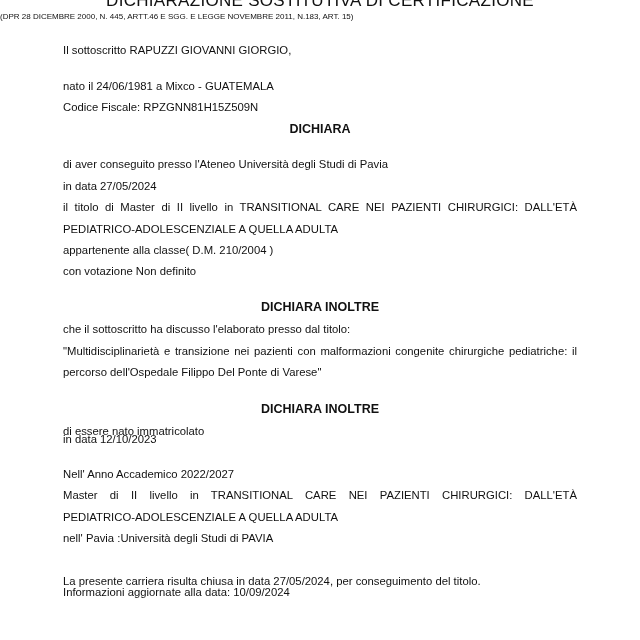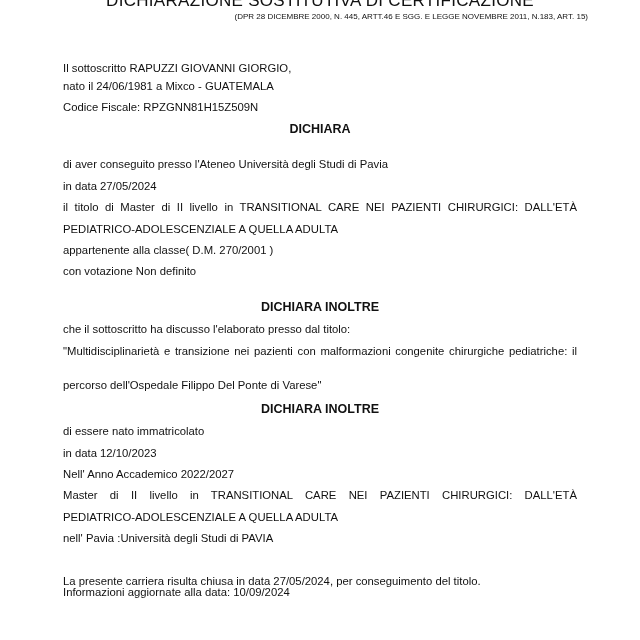--- a/index.html
+++ b/index.html
@@ -6,59 +6,59 @@
   body {
     width: 640px; height: 640px; overflow: hidden; position: relative;
     font-family: "Liberation Sans", sans-serif; color: #111111;
   }
   .doc-title {
     position: absolute; left: 0; width: 640px; top: -9px;
     text-align: center; font-size: 17px; letter-spacing: 0.3px; white-space: nowrap;
   }
   .doc-subtitle {
     position: absolute; left: 0; width: 588px; top: 12px;
-    text-align: right; font-size: 8px; white-space: nowrap;
+    text-align: left; font-size: 8px; white-space: nowrap;
   }
   .line {
     position: absolute; left: 63px; width: 514px;
     font-size: 11.3px; line-height: 14px; white-space: nowrap;
   }
   .justify { text-align: justify; text-align-last: justify; }
   .heading {
     position: absolute; left: 0; width: 640px; text-align: center;
     font-size: 12.5px; font-weight: bold; line-height: 14px;
   }
 </style>
 </head>
 <body>
 
 <div>
   <div class="doc-title">DICHIARAZIONE SOSTITUTIVA DI CERTIFICAZIONE</div>
   <div class="doc-subtitle">(DPR 28 DICEMBRE 2000, N. 445, ARTT.46 E SGG. E LEGGE NOVEMBRE 2011, N.183, ART. 15)</div>
 
-  <div class="line" style="top:61px">Il sottoscritto RAPUZZI GIOVANNI GIORGIO,</div>
+  <div class="line" style="top:43px">Il sottoscritto RAPUZZI GIOVANNI GIORGIO,</div>
   <div class="line" style="top:79px">nato il 24/06/1981 a Mixco - GUATEMALA</div>
   <div class="line" style="top:100px">Codice Fiscale: RPZGNN81H15Z509N</div>
 
   <div class="heading" style="top:122px">DICHIARA</div>
   <div class="line" style="top:157px">di aver conseguito presso l'Ateneo Università degli Studi di Pavia</div>
   <div class="line" style="top:179px">in data  27/05/2024</div>
   <div class="line justify" style="top:200px">il titolo di  Master di II livello in TRANSITIONAL CARE NEI PAZIENTI CHIRURGICI: DALL'ETÀ</div>
   <div class="line" style="top:222px">PEDIATRICO-ADOLESCENZIALE A QUELLA ADULTA</div>
-  <div class="line" style="top:243px">appartenente alla classe( D.M. 270/2001 )</div>
+  <div class="line" style="top:243px">appartenente alla classe( D.M. 210/2004 )</div>
   <div class="line" style="top:264px">con votazione  Non definito</div>
 
   <div class="heading" style="top:300px">DICHIARA INOLTRE</div>
   <div class="line" style="top:322px">che il sottoscritto ha discusso l'elaborato presso dal titolo:</div>
   <div class="line justify" style="top:344px">"Multidisciplinarietà e transizione nei pazienti con malformazioni congenite chirurgiche pediatriche: il</div>
-  <div class="line" style="top:378px">percorso dell'Ospedale Filippo Del Ponte di Varese"</div>
+  <div class="line" style="top:365px">percorso dell'Ospedale Filippo Del Ponte di Varese"</div>
 
   <div class="heading" style="top:402px">DICHIARA INOLTRE</div>
   <div class="line" style="top:424px">di essere nato immatricolato</div>
-  <div class="line" style="top:446px">in data 12/10/2023</div>
+  <div class="line" style="top:432px">in data 12/10/2023</div>
   <div class="line" style="top:467px">Nell' Anno Accademico 2022/2027</div>
   <div class="line justify" style="top:488px">Master di II livello in TRANSITIONAL CARE NEI PAZIENTI CHIRURGICI: DALL'ETÀ</div>
   <div class="line" style="top:510px">PEDIATRICO-ADOLESCENZIALE A QUELLA ADULTA</div>
   <div class="line" style="top:531px">nell' Pavia :Università degli Studi di PAVIA</div>
 
   <div class="line" style="top:574px">La presente carriera risulta chiusa in data 27/05/2024, per conseguimento del titolo.</div>
   <div class="line" style="top:585px">Informazioni aggiornate alla data:  10/09/2024</div>
 </div>
 
 </body></html>

